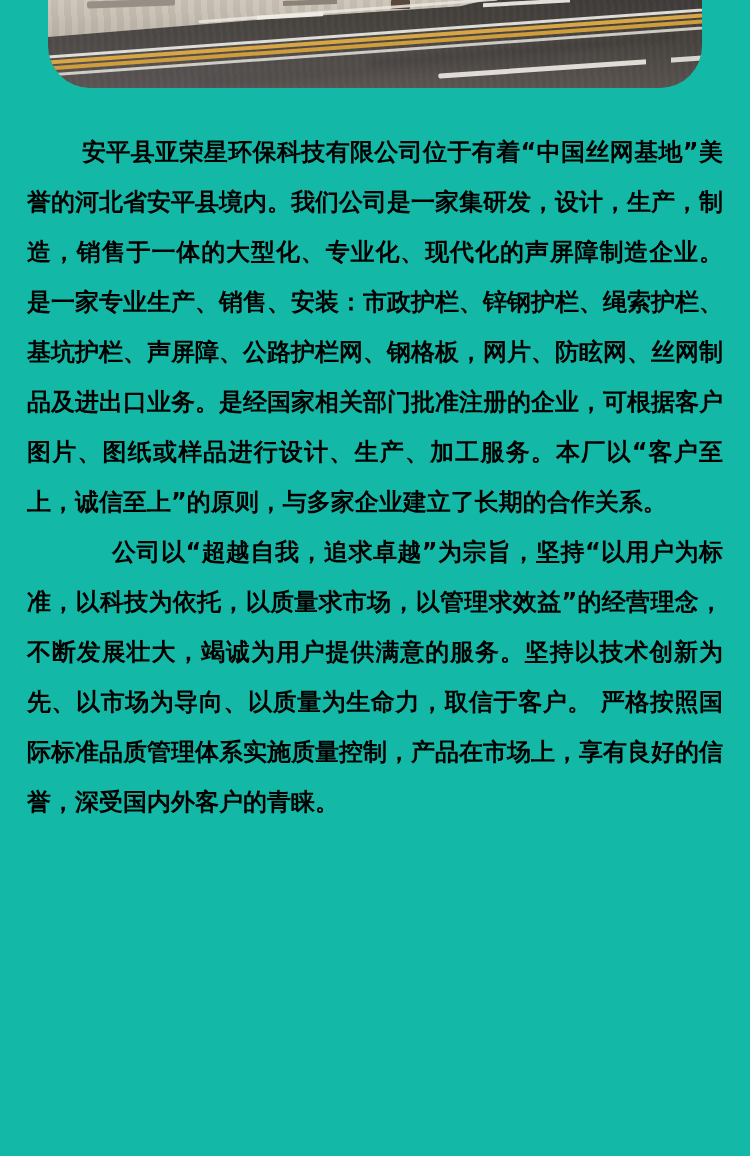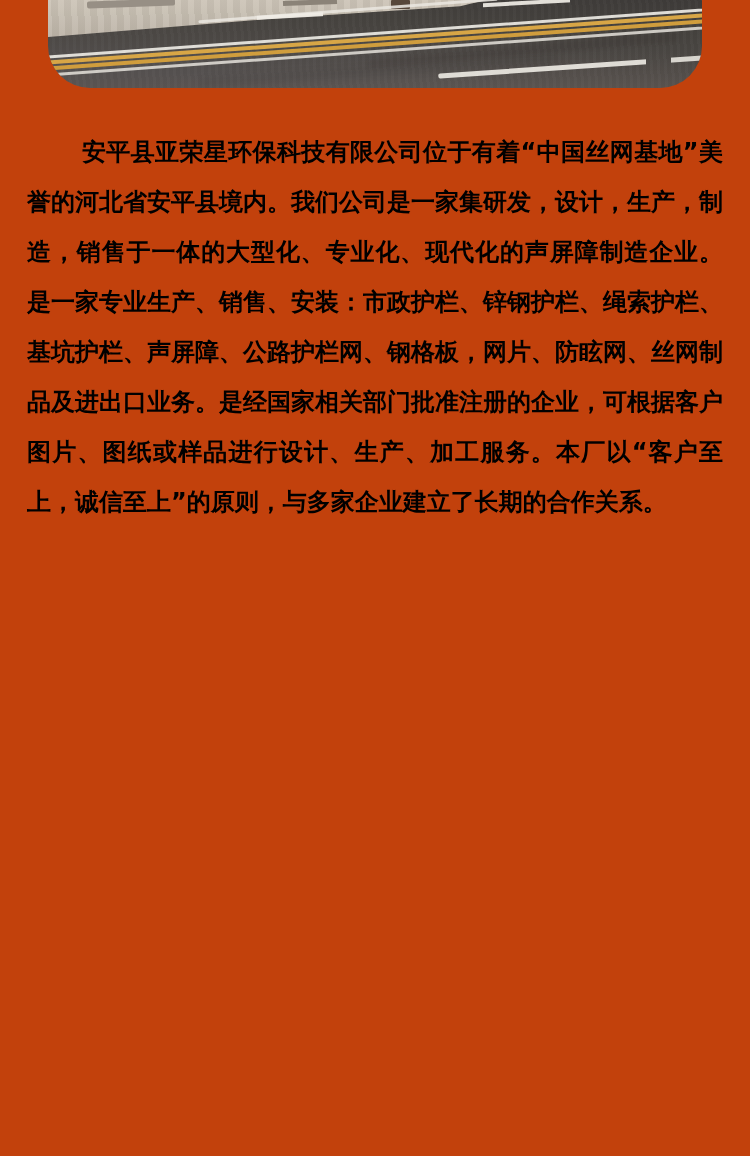--- a/index.html
+++ b/index.html
@@ -1,20 +1,20 @@
 <!DOCTYPE html>
 <html><head>
 <meta charset="utf-8">
 <style>
   html, body { margin: 0; padding: 0; background: #ffffff; }
   .page {
     position: relative;
     width: 750px;
     height: 1156px;
-    background: #c2410c;
+    background: #14b8a6;
     overflow: hidden;
     font-family: "DejaVu Sans", sans-serif;
   }
 
   
   .hero {
     position: absolute;
     left: 48px;
     top: 0;
     width: 654px;
@@ -120,15 +120,16 @@
       <i class="w1"></i>
       <i class="y1"></i>
       <i class="y2"></i>
       <i class="w2"></i>
     </div>
     <div class="dash-lower"></div>
   </div>
 
   <div class="article">
     <p class="indent-normal">安平县亚荣星环保科技有限公司位于有着“中国丝网基地”美誉的河北省安平县境内。我们公司是一家集研发，设计，生产，制造，销售于一体的大型化、专业化、现代化的声屏障制造企业。 是一家专业生产、销售、安装：市政护栏、锌钢护栏、绳索护栏、基坑护栏、声屏障、公路护栏网、钢格板，网片、防眩网、丝网制品及进出口业务。是经国家相关部门批准注册的企业，可根据客户图片、图纸或样品进行设计、生产、加工服务。本厂以“客户至上，诚信至上”的原则，与多家企业建立了长期的合作关系。</p>
+    <p class="indent-large">公司以“超越自我，追求卓越”为宗旨，坚持“以用户为标准，以科技为依托，以质量求市场，以管理求效益”的经营理念，不断发展壮大，竭诚为用户提供满意的服务。坚持以技术创新为先、以市场为导向、以质量为生命力，取信于客户。 严格按照国际标准品质管理体系实施质量控制，产品在市场上，享有良好的信誉，深受国内外客户的青睐。</p>
   </div>
 
 </div>
 
 </body></html>

